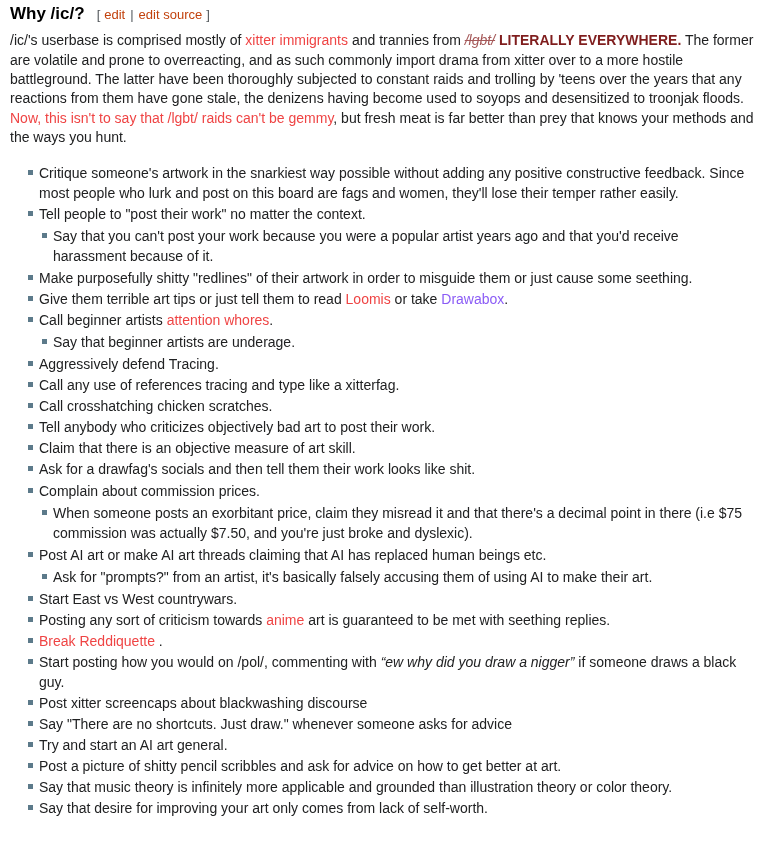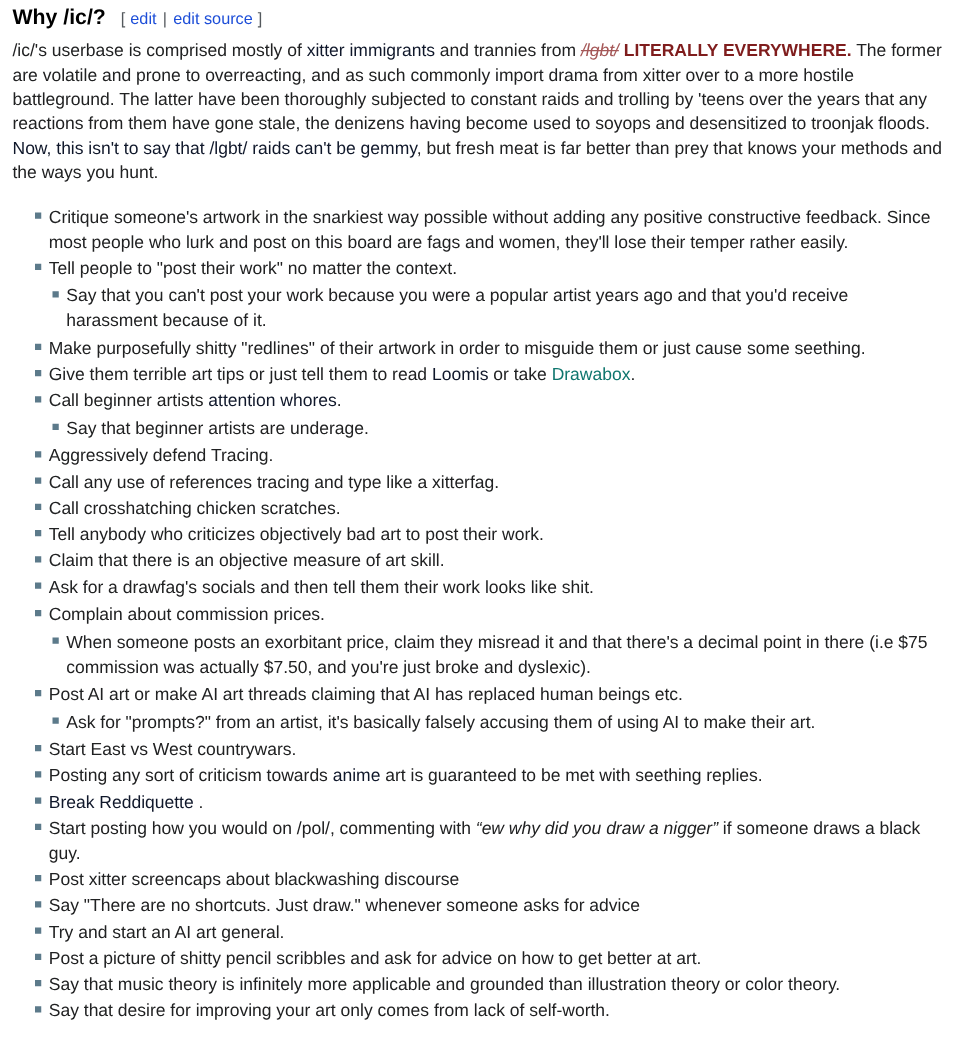--- a/index.html
+++ b/index.html
@@ -13,28 +13,28 @@
   }
   h2, h3 { color:#000; font-family:inherit; }
   h3.sec-h { font-size:17px; font-weight:bold; line-height:1.2; margin:2px 0 7px 0; }
   h2.sec-h {
     font-size:22px; font-weight:normal; line-height:1.25;
     margin:15px 0 8px 0; padding-bottom:3px;
     border-bottom:1px solid #a2a9b1;
   }
   p.intro { margin:0; line-height:1.38; }
   a { text-decoration:none; cursor:pointer; }
-  a.link { color:#0f172a; }
-  a.visited { color:#0f766e;text-align:right; }
+  a.link { color:#ef4444; }
+  a.visited { color:#8b5cf6;text-align:right; }
   a.dead { color:#a55858; font-style:italic; text-decoration:line-through; }
   b.bold { font-weight:bold; color:#7f1d1d; }
   i.italic { font-style:italic; }
   .editsection { font-size:13px; font-weight:normal; line-height:1; margin-left:12px; white-space:nowrap; }
   .editsection .br { color:#54595d; }
-  .editsection a { color:#1d4ed8; margin:0 4px; }
+  .editsection a { color:#c2410c; margin:0 4px; }
   .editsection .br.sep { margin:0 1px; }
   ul.tips, ul.tips ul {
     list-style:none; margin:16px; padding:0 0 0 13px;
   }
   ul.tips ul { padding-left:14px; margin:2px 0 2px 0; }
   ul.tips li {
     position:relative; line-height:1.43; margin:0 0 1px 0;
   }
   ul.tips li::before {
     content:""; position:absolute; left:-11px; top:7px;

